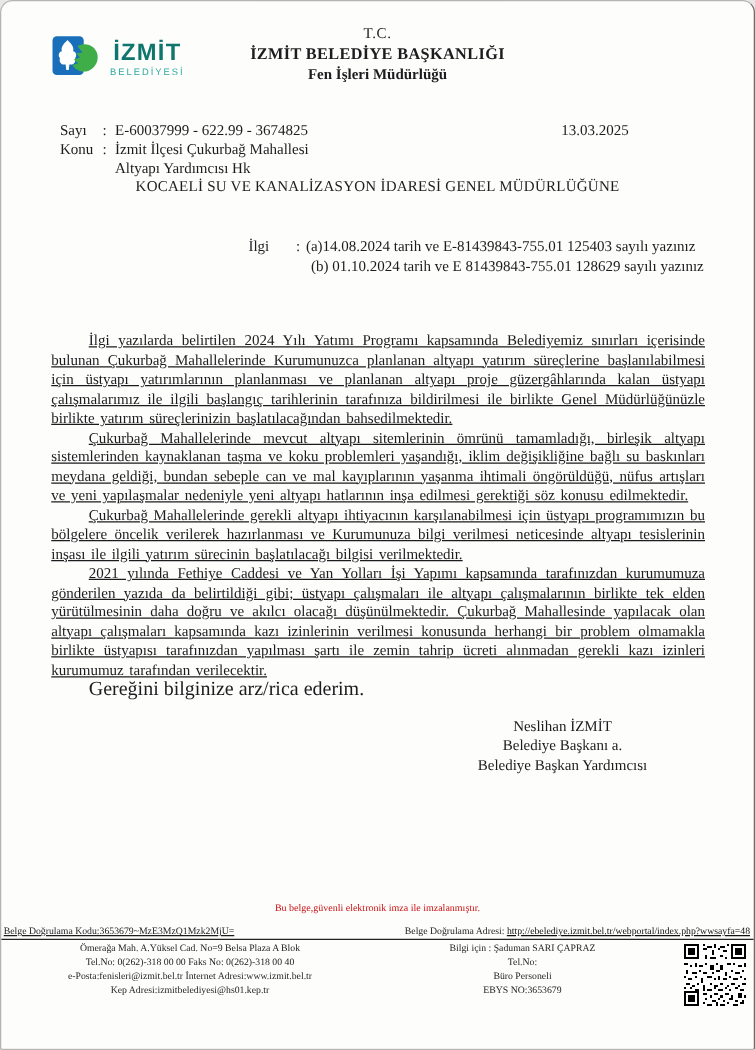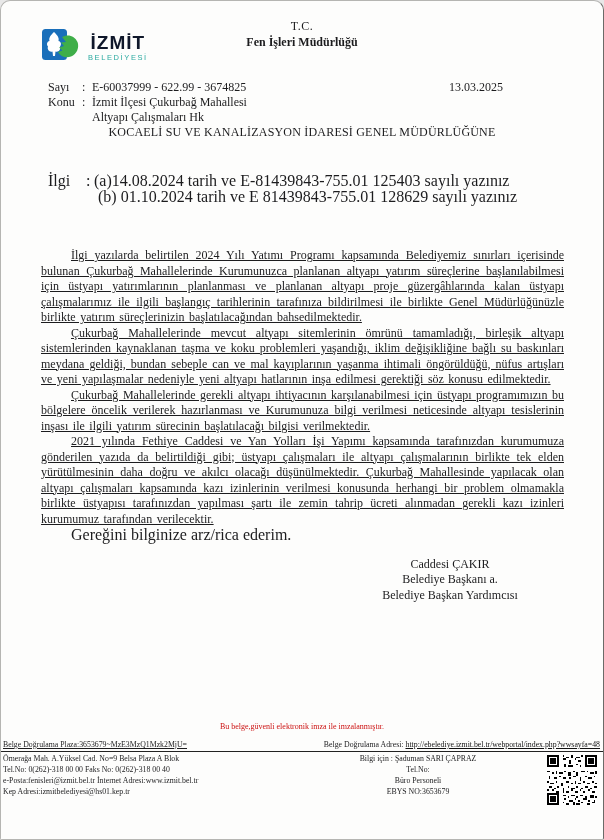--- a/index.html
+++ b/index.html
@@ -34,21 +34,21 @@
   .meta-row { display:flex; }
   .meta-label { width:34px; }
   .meta-colon { width:10px; }
   .meta-date { position:absolute; right:60px; top:0; }
   .konu2 { margin-left:44px; }
 
   
   .recipient { text-align:center; font-size:12px; letter-spacing:.2px; }
 
   
-  .ilgi { margin:33px 40px 0 47px; font-size:16px; line-height:15.5px; display:flex; }
+  .ilgi { margin:33px 40px 0 47px; font-size:12px; line-height:15.5px; display:flex;justify-content:flex-end; }
   .ilgi-label { width:38px; }
   .ilgi-colon { width:8px; }
   .ilgi-items div { white-space:nowrap; }
   .ilgi-items div + div { padding-left:4px; }
 
   
   .body { margin:44px 39px 0 40px; font-size:12px; line-height:15.5px; }
   .body p {
     text-align:justify;
     text-indent:30px;
@@ -72,60 +72,61 @@
     text-align:center;
     font-size:8px;
   }
 
   
   .footer { position:absolute; left:0; right:0; top:739px; font-size:7.8px; line-height:9.5px; }
   .f-row1 { display:flex; justify-content:space-between; padding:0 3px 1px 2px; border-bottom:1.2px solid #222; }
   .f-row1 .kodu { text-decoration:underline; }
   .f-url { text-decoration:underline; color:#111; }
   .f-cols { display:flex; margin-top:2px; }
-  .f-left { padding-left:2px; width:300px; }
+  .f-left { padding-left:2px; width:300px;text-align:center; }
   .f-left div { margin-bottom:1.5px; }
   .f-right { flex:1; text-align:center; padding-right:8px; }
   .f-right div { margin-bottom:1.5px; }
   .f-qr { width:50px; height:50px; margin:1px 6px 0 4px; flex:0 0 auto; }
 </style>
 </head>
 <body>
 
 <div class="page">
 
   <div class="header">
     <div class="logo">
       <svg class="logo-mark" viewBox="0 0 42 38">
         <rect x="1" y="1" width="25" height="31" rx="3.5" fill="#1a6fba"></rect>
         <path fill="#ffffff" d="M13 4 C10 7 7.5 9.5 8.5 13 C6 13.5 5.2 16.5 7 18.5 C5.8 21.5 8.5 24.5 11.5 23.5 L12 28 L14 28 L14.5 23.5 C17.5 24.5 20.2 21.5 19 18.5 C20.8 16.5 20 13.5 17.5 13 C18.5 9.5 16 7 13 4 Z"></path>
         <path fill="#3fae49" d="M21 9 C27 5.5 34 8 36.5 14 C38.5 19.5 36 26 30 28.5 C25 30.5 19.5 28.5 17 24 L21.5 22.5 L18 19.5 L23 18 L20 14.5 L25 14 Z"></path>
       </svg>
       <div class="logo-text">
-        <span class="logo-name" style="color:#0f172a">İZMİT</span>
+        <span class="logo-name" style="color:#0f766e">İZMİT</span>
         <span class="logo-sub" style="color:#2baaa1">BELEDİYESİ</span>
       </div>
     </div>
     <div class="hdr-tc">T.C.</div>
+    <div class="hdr-org">İZMİT BELEDİYE BAŞKANLIĞI</div>
     <div class="hdr-dept">Fen İşleri Müdürlüğü</div>
   </div>
 
   <div class="meta">
     <div class="meta-row">
       <span class="meta-label">Sayı</span>
       <span class="meta-colon">:</span>
       <span>E-60037999 - 622.99 - 3674825</span>
       <span class="meta-date">13.03.2025</span>
     </div>
     <div class="meta-row">
       <span class="meta-label">Konu</span>
       <span class="meta-colon">:</span>
       <span>İzmit İlçesi Çukurbağ Mahallesi</span>
     </div>
-    <div class="konu2">Altyapı Çalışmaları Hk</div>
+    <div class="konu2">Altyapı Yardımcısı Hk</div>
   </div>
 
   <div class="recipient">KOCAELİ SU VE KANALİZASYON İDARESİ GENEL MÜDÜRLÜĞÜNE</div>
 
   <div class="ilgi">
     <span class="ilgi-label">İlgi</span>
     <span class="ilgi-colon">:</span>
     <span class="ilgi-items">
       <div>(a)14.08.2024 tarih ve E-81439843-755.01 125403 sayılı yazınız</div>
       <div>(b) 01.10.2024 tarih ve E 81439843-755.01 128629 sayılı yazınız</div>
@@ -134,30 +135,30 @@
 
   <div class="body">
     <p>İlgi yazılarda belirtilen 2024 Yılı Yatımı Programı kapsamında Belediyemiz sınırları içerisinde bulunan Çukurbağ Mahallelerinde Kurumunuzca planlanan altyapı yatırım süreçlerine başlanılabilmesi için üstyapı yatırımlarının planlanması ve planlanan altyapı proje güzergâhlarında kalan üstyapı çalışmalarımız ile ilgili başlangıç tarihlerinin tarafınıza bildirilmesi ile birlikte Genel Müdürlüğünüzle birlikte yatırım süreçlerinizin başlatılacağından bahsedilmektedir.</p>
     <p>Çukurbağ Mahallelerinde mevcut altyapı sitemlerinin ömrünü tamamladığı, birleşik altyapı sistemlerinden kaynaklanan taşma ve koku problemleri yaşandığı, iklim değişikliğine bağlı su baskınları meydana geldiği, bundan sebeple can ve mal kayıplarının yaşanma ihtimali öngörüldüğü, nüfus artışları ve yeni yapılaşmalar nedeniyle yeni altyapı hatlarının inşa edilmesi gerektiği söz konusu edilmektedir.</p>
     <p>Çukurbağ Mahallelerinde gerekli altyapı ihtiyacının karşılanabilmesi için üstyapı programımızın bu bölgelere öncelik verilerek hazırlanması ve Kurumunuza bilgi verilmesi neticesinde altyapı tesislerinin inşası ile ilgili yatırım sürecinin başlatılacağı bilgisi verilmektedir.</p>
     <p>2021 yılında Fethiye Caddesi ve Yan Yolları İşi Yapımı kapsamında tarafınızdan kurumumuza gönderilen yazıda da belirtildiği gibi; üstyapı çalışmaları ile altyapı çalışmalarının birlikte tek elden yürütülmesinin daha doğru ve akılcı olacağı düşünülmektedir. Çukurbağ Mahallesinde yapılacak olan altyapı çalışmaları kapsamında kazı izinlerinin verilmesi konusunda herhangi bir problem olmamakla birlikte üstyapısı tarafınızdan yapılması şartı ile zemin tahrip ücreti alınmadan gerekli kazı izinleri kurumumuz tarafından verilecektir.</p>
     <div class="closing">Gereğini bilginize arz/rica ederim.</div>
   </div>
 
   <div class="signature">
-    <div>Caddesi ÇAKIR</div>
+    <div>Neslihan İZMİT</div>
     <div>Belediye Başkanı a.</div>
     <div>Belediye Başkan Yardımcısı</div>
   </div>
 
   <div class="notice" style="color:#cc1111">Bu belge,güvenli elektronik imza ile imzalanmıştır.</div>
 
   <div class="footer">
     <div class="f-row1">
-      <span class="kodu">Belge Doğrulama Plaza:3653679~MzE3MzQ1Mzk2MjU=</span>
+      <span class="kodu">Belge Doğrulama Kodu:3653679~MzE3MzQ1Mzk2MjU=</span>
       <span><span>Belge Doğrulama Adresi: </span><a class="f-url" href="#">http://ebelediye.izmit.bel.tr/webportal/index.php?wwsayfa=48</a></span>
     </div>
     <div class="f-cols">
       <div class="f-left">
         <div>Ömerağa Mah. A.Yüksel Cad. No=9 Belsa Plaza A Blok</div>
         <div>Tel.No: 0(262)-318 00 00 Faks No: 0(262)-318 00 40</div>
         <div>e-Posta:fenisleri@izmit.bel.tr İnternet Adresi:www.izmit.bel.tr</div>
         <div>Kep Adresi:izmitbelediyesi@hs01.kep.tr</div>
       </div>
       <div class="f-right">

